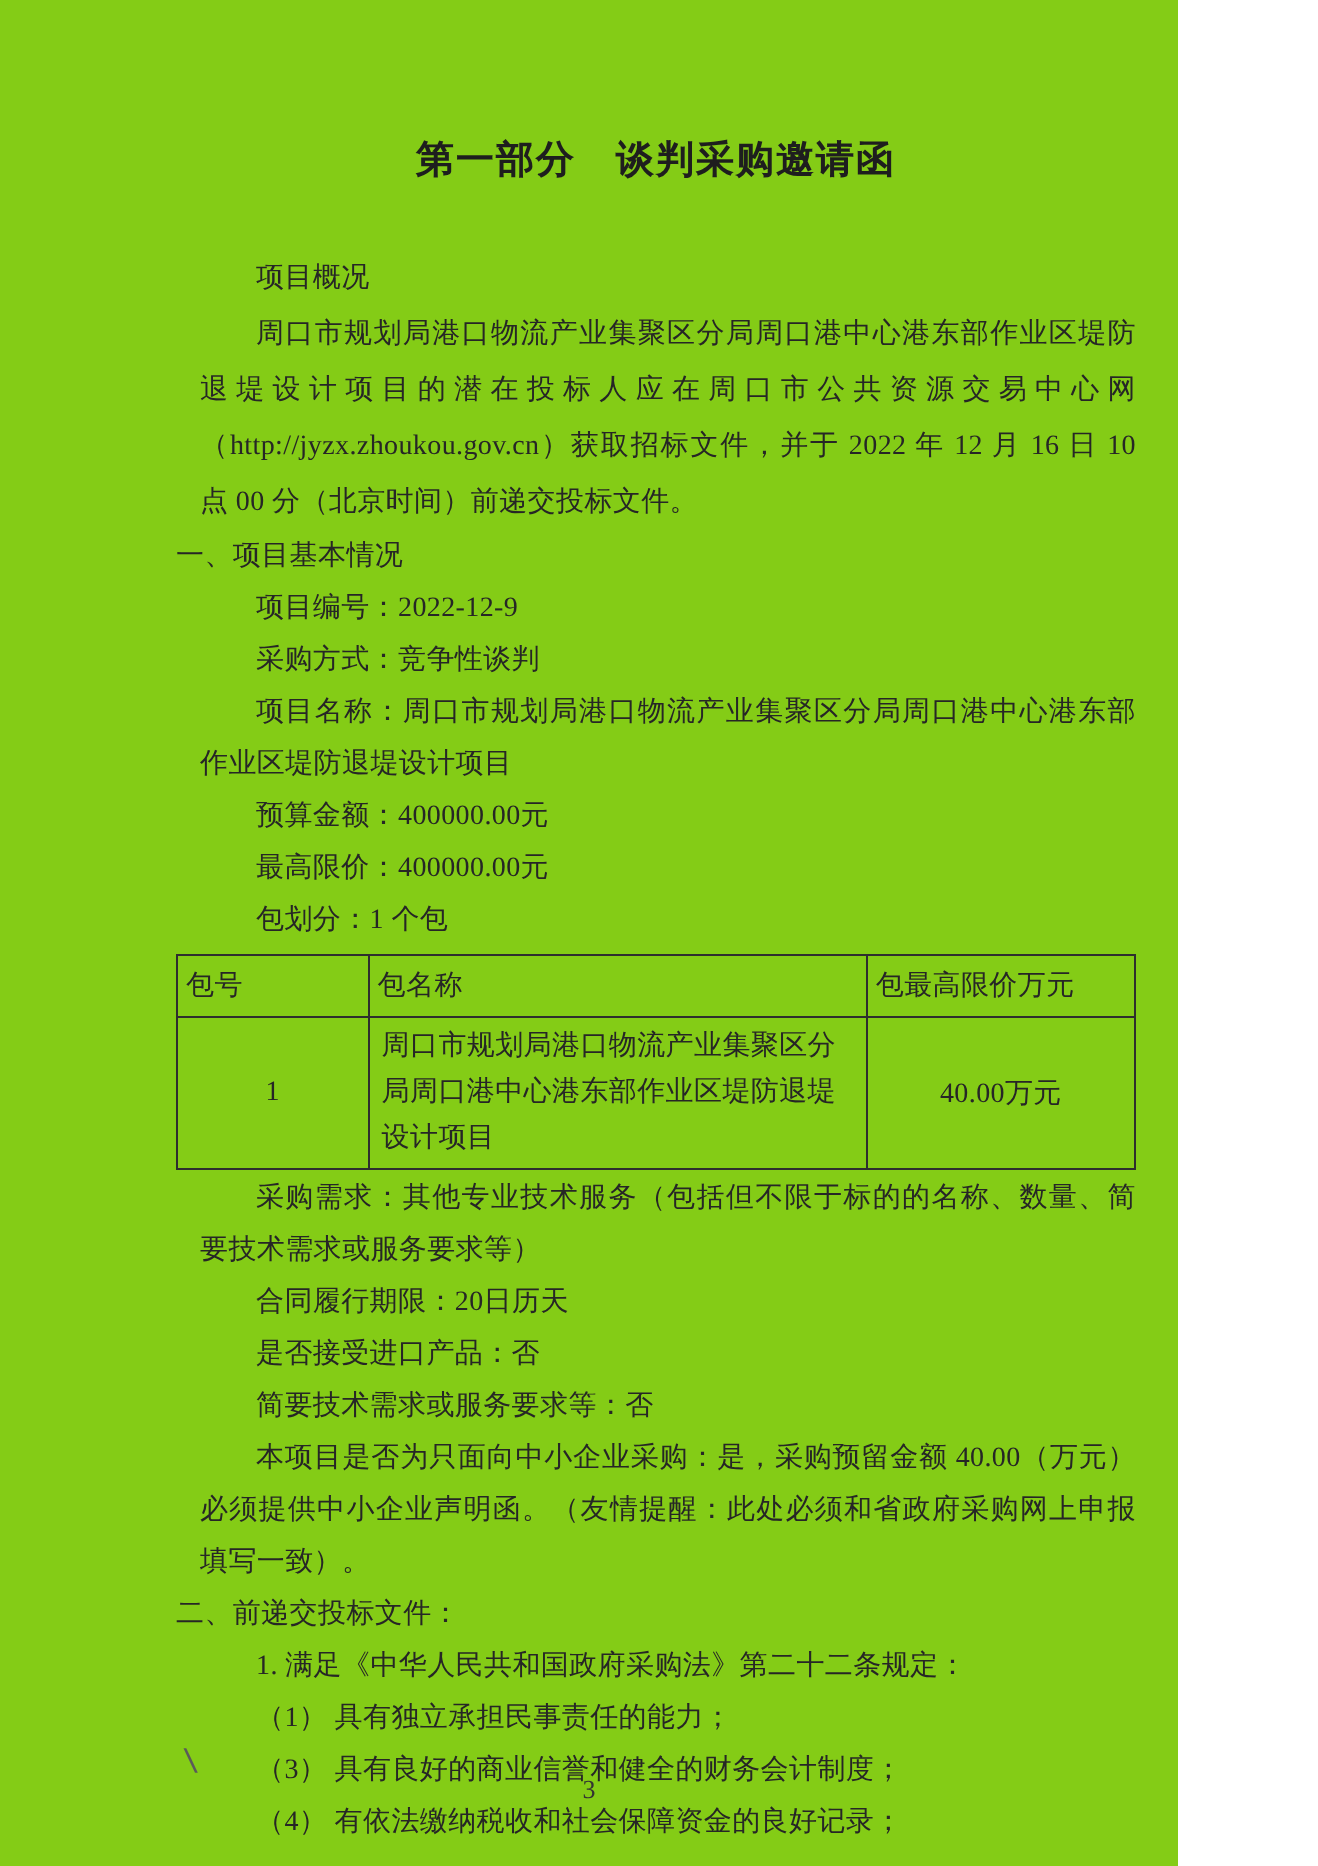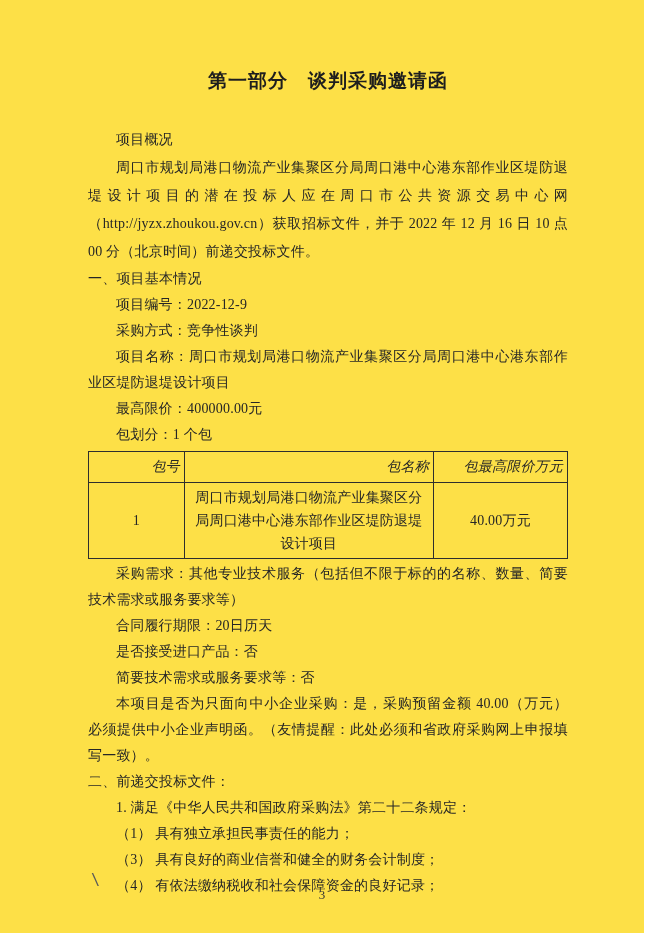--- a/index.html
+++ b/index.html
@@ -2,23 +2,23 @@
 <html><head>
 <meta charset="utf-8">
 <style>
   html, body {
     margin: 0;
     padding: 0;
     background: #ffffff;
   }
   .page {
     position: relative;
-    width: 644px;
+    width: 589px;
     height: 933px;
-    background: #fde047;
+    background: #84cc16;
     color: #262626;
     font-family: "Liberation Serif", "DejaVu Serif", serif;
     overflow: hidden;
   }
   .content {
     position: absolute;
     left: 88px;
     top: 66px;
     width: 480px;
   }
@@ -36,49 +36,49 @@
     font-size: 14px;
     line-height: 26px;
     text-align: justify;
     letter-spacing: 0.2px;
   }
   p.overview-block {
     line-height: 28px;
   }
   p.indent {
     text-indent: 2em;
+    margin-left: 12px;
   }
   table.pkg-table {
     width: 100%;
     border-collapse: collapse;
     table-layout: fixed;
     margin: 3px 0 2px 0;
   }
   table.pkg-table th,
   table.pkg-table td {
     border: 1.5px solid #2e2e2e;
     font-size: 14px;
     font-weight: 400;
     letter-spacing: 0.2px;
     color: #262626;
   }
   table.pkg-table th {
     height: 28px;
-    text-align: right;
+    text-align: left;
     vertical-align: middle;
     padding: 1px 4px;
-    font-style: italic;
   }
   td.cell-center {
     text-align: center;
     vertical-align: middle;
     padding: 2px 4px;
   }
   td.cell-name {
-    text-align: center;
+    text-align: left;
     vertical-align: middle;
     line-height: 23px;
     padding: 3px 6px;
   }
   .footer-mark {
     position: absolute;
     left: 91px;
     top: 871px;
     font-size: 15px;
     color: #5a5a5a;
@@ -102,20 +102,21 @@
 
     <h1 class="doc-title">第一部分　谈判采购邀请函</h1>
 
     <p class="indent overview-block">项目概况</p>
     <p class="indent overview-block">周口市规划局港口物流产业集聚区分局周口港中心港东部作业区堤防退堤设计项目的潜在投标人应在周口市公共资源交易中心网（http://jyzx.zhoukou.gov.cn）获取招标文件，并于 2022 年 12 月 16 日 10 点 00 分（北京时间）前递交投标文件。</p>
 
     <p>一、项目基本情况</p>
     <p class="indent">项目编号：2022-12-9</p>
     <p class="indent">采购方式：竞争性谈判</p>
     <p class="indent">项目名称：周口市规划局港口物流产业集聚区分局周口港中心港东部作业区堤防退堤设计项目</p>
+    <p class="indent">预算金额：400000.00元</p>
     <p class="indent">最高限价：400000.00元</p>
     <p class="indent">包划分：1 个包</p>
 
     <table class="pkg-table">
       <colgroup>
         <col style="width:20%">
         <col style="width:52%">
         <col style="width:28%">
       </colgroup>
       <thead>

